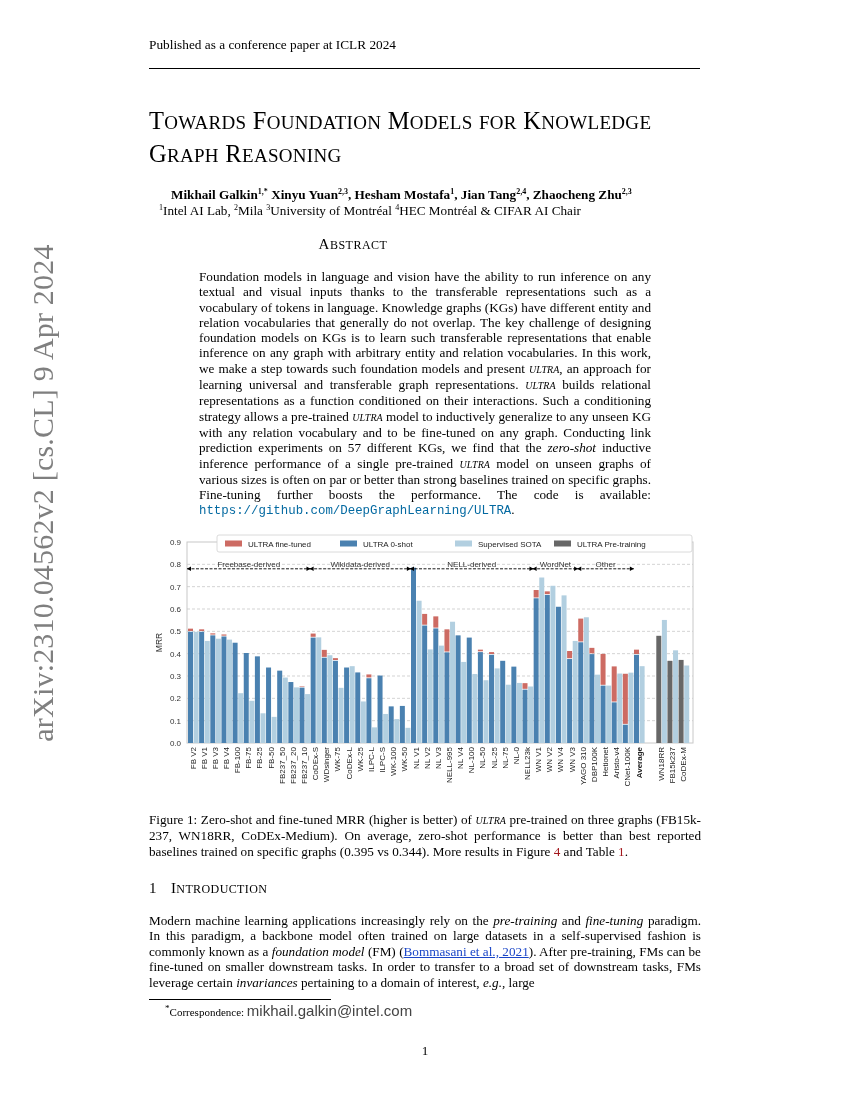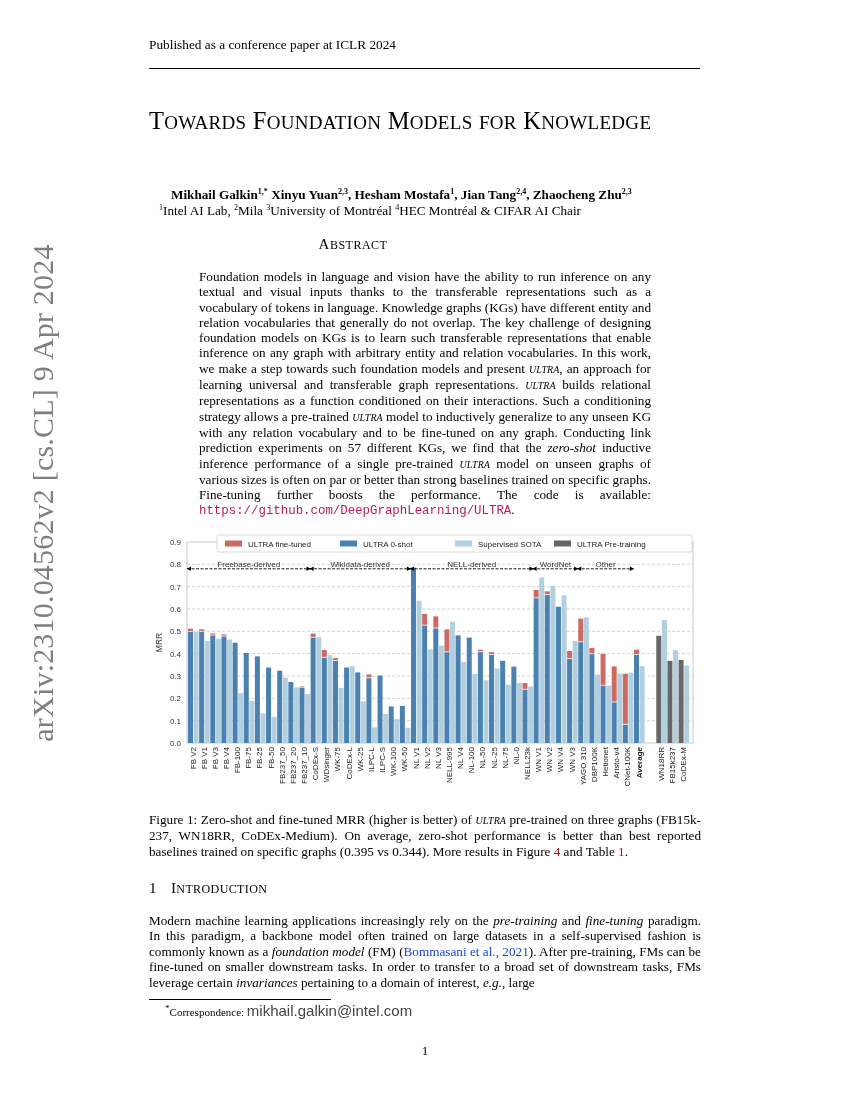--- a/index.html
+++ b/index.html
@@ -8,44 +8,45 @@
   .arxiv span { position:absolute; left:50%; top:50%; transform:translate(-50%,-50%) rotate(-90deg); white-space:nowrap; font-family:"Liberation Serif", serif; font-size:30px; color:#7f7f7f; letter-spacing:0.2px; }
   .header { position:absolute; left:149px; top:37px; width:551px; font-size:13.3px; border-bottom:1px solid #000; padding-bottom:15px; }
   .title { position:absolute; left:149px; top:105px; width:560px; font-size:24.5px; line-height:31px; letter-spacing:0.3px; }
   .authors { position:absolute; left:159px; top:187px; font-size:13.2px; font-weight:bold;margin-left:12px; }
   .authors sup { font-size:8px; }
   .affil { position:absolute; left:159px; top:203px; font-size:13.2px; }
   .affil sup { font-size:8px; }
   .abs-head { position:absolute; left:0; width:706px; top:236px; text-align:center; font-size:15px; letter-spacing:0.5px; }
   .abstract { position:absolute; left:199px; top:269px; width:452px; font-size:13.2px; line-height:15.3px; text-align:justify; }
   .sc-s { font-size:10px; text-transform:uppercase;font-style:italic; }
-  .link { color:#be185d; font-family:"Liberation Mono", monospace; font-size:12.4px; }
+  .link { color:#0369a1; font-family:"Liberation Mono", monospace; font-size:12.4px; }
   .chart { position:absolute; left:150px; top:532px; width:560px; height:275px; }
   .caption { position:absolute; left:149px; top:812px; width:552px; font-size:13.2px; line-height:15.3px; text-align:justify; }
   .ref { color:#a3171c; }
   .sec { position:absolute; left:149px; top:880px; font-size:15px; letter-spacing:0.4px;text-align:center; }
   .sec .num { margin-right:14px; }
   .intro { position:absolute; left:149px; top:913px; width:552px; font-size:13.2px; line-height:15.4px; text-align:justify; }
-  .cite { color:#1a46c8; }
+  .cite { color:#1a46c8;text-decoration:underline; }
   .fn-rule { position:absolute; left:149px; top:999px; width:182px; border-top:1px solid #000; }
   .footnote { position:absolute; left:165px; top:1002px; font-size:11px; }
   .footnote .mono { font-family:Liberation Sans, sans-serif; font-size:15px; color:#444; }
   .pagenum { position:absolute; left:0; width:850px; top:1043px; text-align:center; font-size:13.2px; }
 </style>
 </head>
 <body>
 
 <div class="arxiv">
     <span>arXiv:2310.04562v2  [cs.CL]  9 Apr 2024</span>
   </div>
 
 <div class="header">Published as a conference paper at ICLR 2024</div>
 
 <div class="title">
   <div id="tl1"><span style="font-size: 24.5px;">T</span><span style="font-size: 19px;">OWARDS</span> <span style="font-size: 24.5px;">F</span><span style="font-size: 19px;">OUNDATION</span> <span style="font-size: 24.5px;">M</span><span style="font-size: 19px;">ODELS</span> <span style="font-size: 19px;">FOR</span> <span style="font-size: 24.5px;">K</span><span style="font-size: 19px;">NOWLEDGE</span></div>
+  <div id="tl2"><span style="font-size: 24.5px;">G</span><span style="font-size: 19px;">RAPH</span> <span style="font-size: 24.5px;">R</span><span style="font-size: 19px;">EASONING</span></div>
 </div>
 
 <div class="authors" id="authors"><span>Mikhail Galkin</span><sup>1,*</sup> <span>Xinyu Yuan</span><sup>2,3</sup>, <span>Hesham Mostafa</span><sup>1</sup>, <span>Jian Tang</span><sup>2,4</sup>, <span>Zhaocheng Zhu</span><sup>2,3</sup></div>
 <div class="affil" id="affil"><sup>1</sup>Intel AI Lab, <sup>2</sup>Mila <sup>3</sup>University of Montréal <sup>4</sup>HEC Montréal &amp; CIFAR AI Chair</div>
 
 <div class="abs-head" id="abshead"><span style="font-size: 15px;">A</span><span style="font-size: 12px;">BSTRACT</span></div>
 
 <div class="abstract">
   <span>Foundation models in language and vision have the ability to run inference on any textual and visual inputs thanks to the transferable representations such as a vocabulary of tokens in language. Knowledge graphs (KGs) have different entity and relation vocabularies that generally do not overlap. The key challenge of designing foundation models on KGs is to learn such transferable representations that enable inference on any graph with arbitrary entity and relation vocabularies. In this work, we make a step towards such foundation models and present </span><span class="sc-s">Ultra</span><span>, an approach for learning universal and transferable graph representations. </span><span class="sc-s">Ultra</span><span> builds relational representations as a function conditioned on their interactions. Such a conditioning strategy allows a pre-trained </span><span class="sc-s">Ultra</span><span> model to inductively generalize to any unseen KG with any relation vocabulary and to be fine-tuned on any graph. Conducting link prediction experiments on 57 different KGs, we find that the </span><i>zero-shot</i><span> inductive inference performance of a single pre-trained </span><span class="sc-s">Ultra</span><span> model on unseen graphs of various sizes is often on par or better than strong baselines trained on specific graphs. Fine-tuning further boosts the performance. The code is available: </span><span class="link">https://github.com/DeepGraphLearning/ULTRA</span><span>.</span>
 </div>

